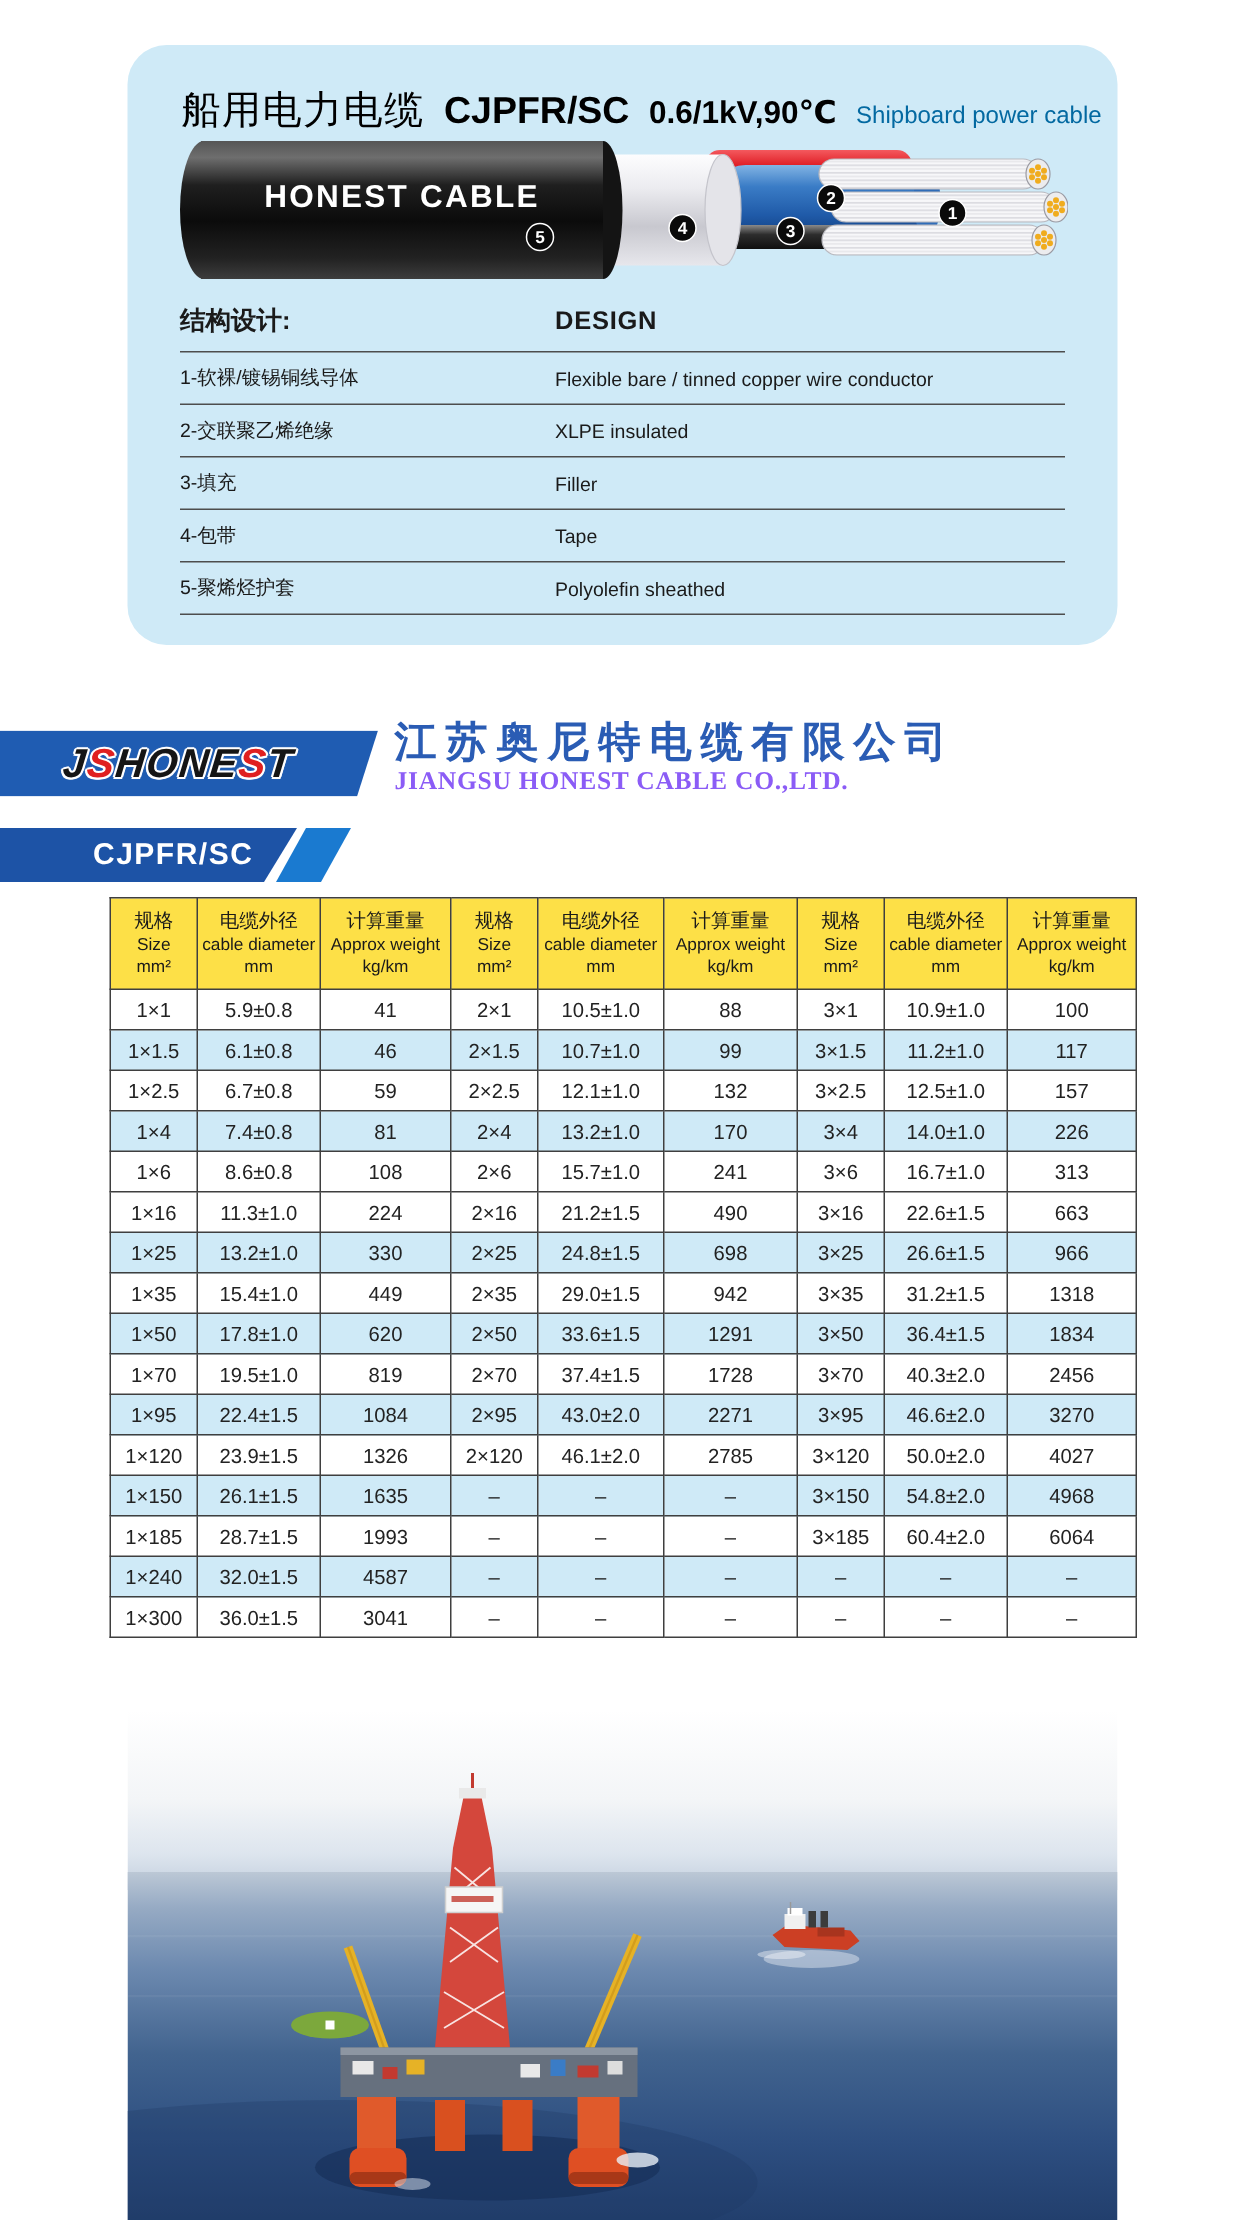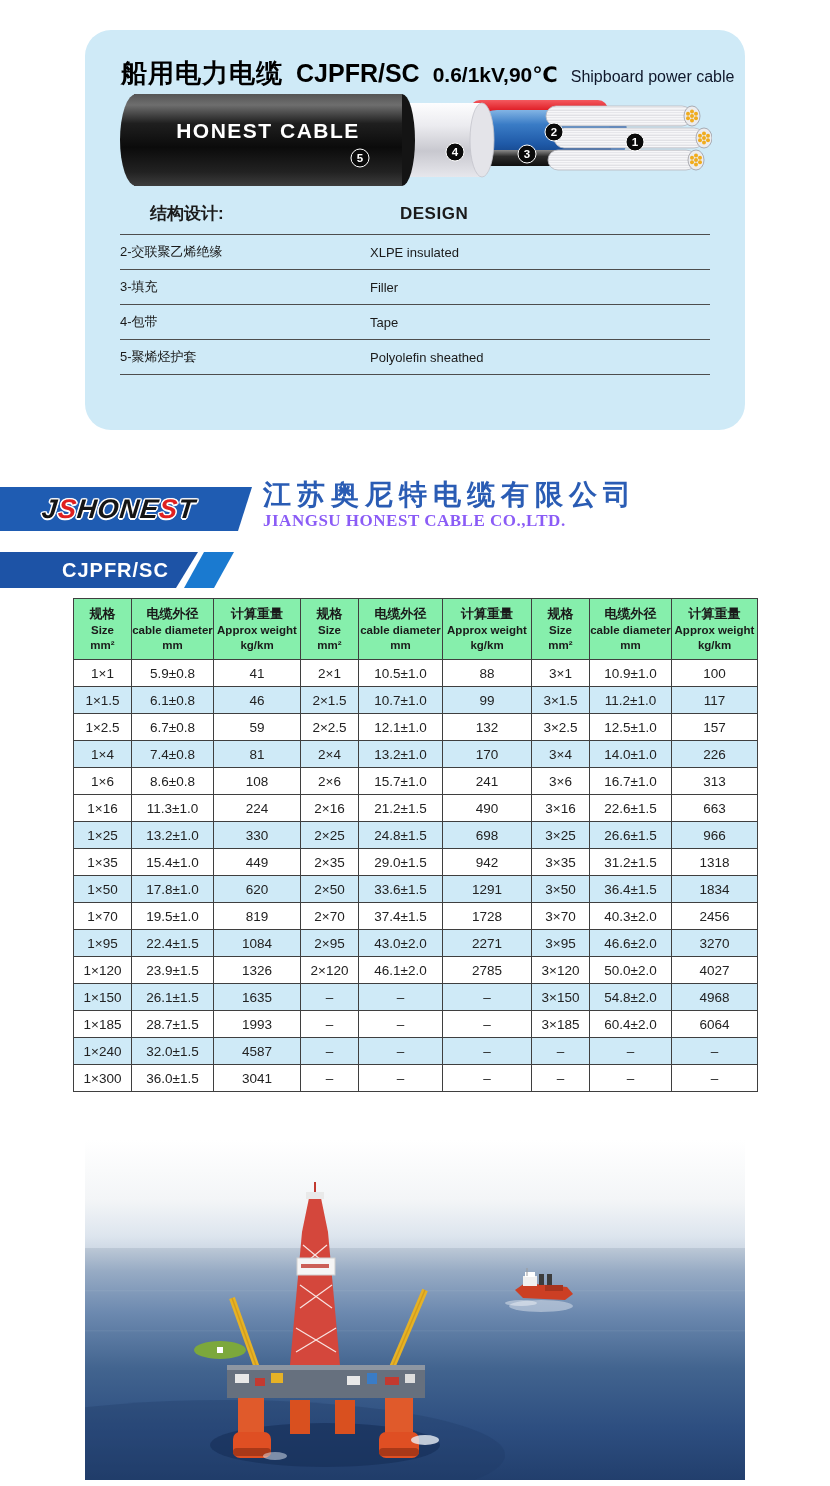--- a/index.html
+++ b/index.html
@@ -10,28 +10,28 @@
   }
   
   .top-panel{
     position:absolute;left:85px;top:30px;width:660px;height:400px;
     background:#cfeaf7;border-radius:26px;
   }
   .title-row{
     position:absolute;left:36px;top:26px;display:flex;align-items:baseline;
     gap:13px;white-space:nowrap;
   }
-  .title-cn{font-size:26px;font-weight:bold;color:#000;letter-spacing:1px;}
+  .title-cn{font-size:26px;font-weight:normal;color:#000;letter-spacing:1px;}
   .title-model{font-size:25px;font-weight:bold;color:#000;}
   .title-rating{font-size:21px;font-weight:bold;color:#000;}
-  .title-en{font-size:16px;color:#0f172a;}
+  .title-en{font-size:16px;color:#0369a1;}
   .cable-art{position:absolute;left:33px;top:64px;width:594px;height:92px;}
   
   .design{position:absolute;left:35px;top:172px;width:590px;}
-  .design-header{display:flex;align-items:baseline;height:32px;margin-left:30px;}
+  .design-header{display:flex;align-items:baseline;height:32px;}
   .design-h-cn{width:250px;font-size:17px;font-weight:bold;}
   .design-h-en{font-size:17px;font-weight:bold;letter-spacing:0.5px;}
   .design-rows{border-bottom:1px solid #4d4d4d;}
   .design-row{display:flex;align-items:center;height:34px;border-top:1px solid #4d4d4d;font-size:13px;}
   .design-row .cn{width:250px;}
   
   .logo-band{
     position:absolute;left:0;top:487px;width:252px;height:44px;background:#1f5cb2;
     clip-path:polygon(0 0,252px 0,238px 44px,0 44px);
     display:flex;align-items:center;
@@ -56,21 +56,21 @@
   .banner-accent{
     position:absolute;left:184px;top:552px;width:50px;height:36px;background:#1a7ad0;
     clip-path:polygon(20px 0,50px 0,30px 36px,0 36px);
   }
   
   .spec-wrap{position:absolute;left:73px;top:598px;}
   table.spec{border-collapse:collapse;table-layout:fixed;border:1.5px solid #333;}
   table.spec th,table.spec td{
     border:1px solid #3f3f3f;text-align:center;vertical-align:middle;padding:0;
   }
-  table.spec thead th{background:#86efac;height:60px;font-weight:bold;}
+  table.spec thead th{background:#fde047;height:60px;font-weight:normal;}
   .h-cn{font-size:13px;line-height:18px;}
   .h-en{font-size:11.5px;line-height:15px;}
   .h-unit{font-size:11.5px;line-height:15px;}
   table.spec tbody td{height:26px;font-size:13.5px;color:#222;}
   table.spec tbody tr.alt td{background:#cfeaf7;}
   
   .photo{position:absolute;left:85px;top:1140px;width:660px;height:340px;}
 </style>
 </head>
 <body>
@@ -190,20 +190,24 @@
     </g>
   </svg>
 
   <div class="design">
     <div class="design-header">
       <span class="design-h-cn">结构设计:</span>
       <span class="design-h-en">DESIGN</span>
     </div>
     <div class="design-rows">
       <div class="design-row">
+        <span class="cn">1-软裸/镀锡铜线导体</span>
+        <span class="en">Flexible bare / tinned copper wire conductor</span>
+      </div>
+      <div class="design-row">
         <span class="cn">2-交联聚乙烯绝缘</span>
         <span class="en">XLPE insulated</span>
       </div>
       <div class="design-row">
         <span class="cn">3-填充</span>
         <span class="en">Filler</span>
       </div>
       <div class="design-row">
         <span class="cn">4-包带</span>
         <span class="en">Tape</span>

